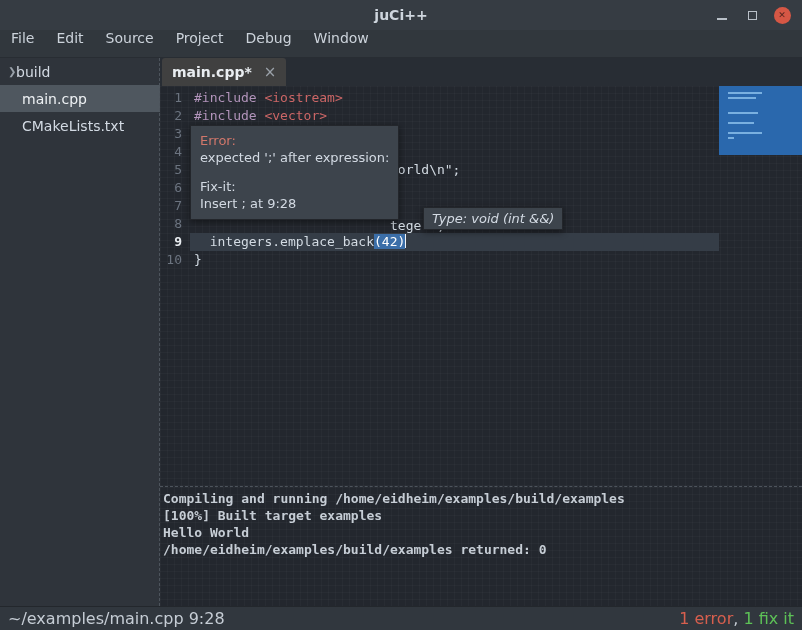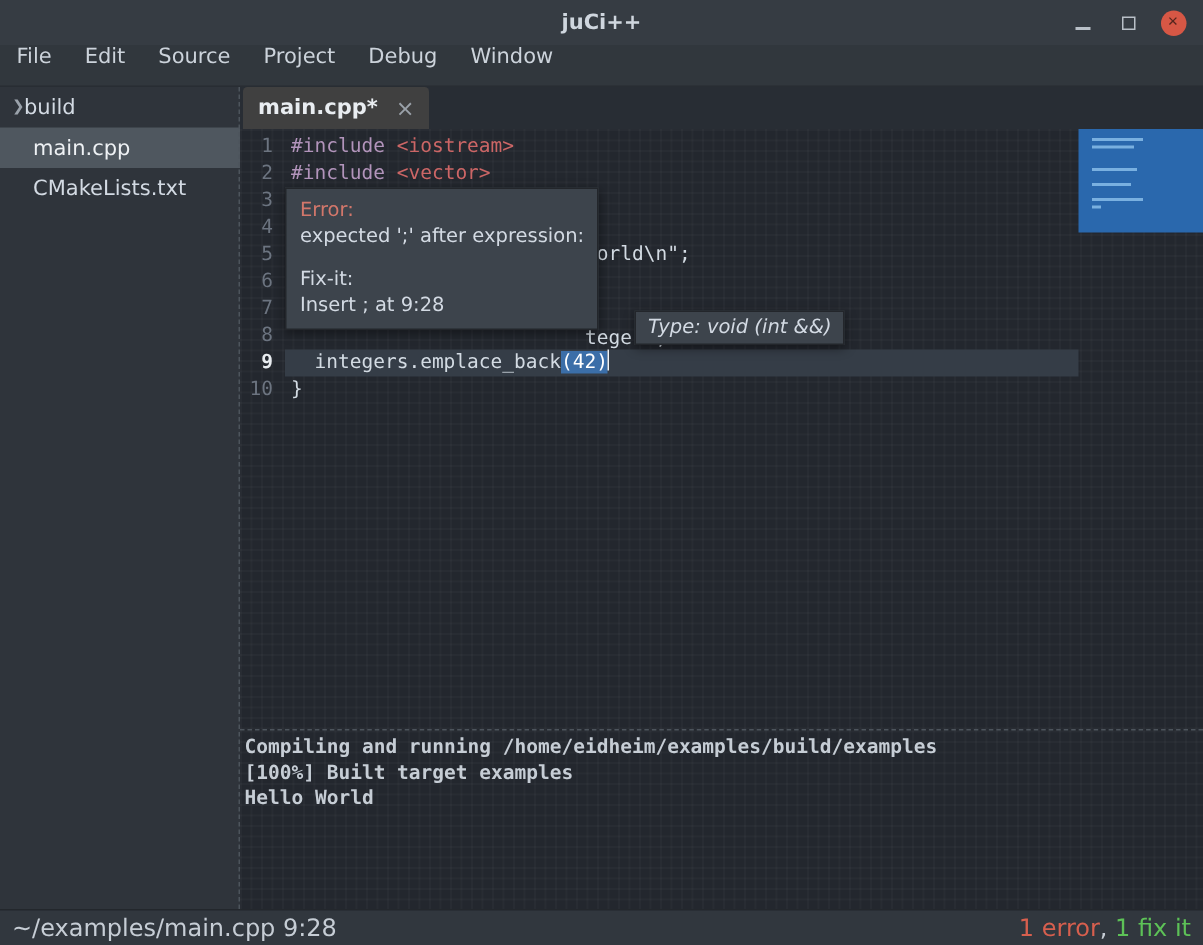--- a/index.html
+++ b/index.html
@@ -208,20 +208,21 @@
   </div>
   <div class="tooltip tt-type">Type: void (int &amp;&amp;)</div>
 </div>
 
 <div class="hsep"></div>
 
 <div class="terminal" id="terminal">
     <div class="tline">Compiling and running /home/eidheim/examples/build/examples</div>
     <div class="tline">[100%] Built target examples</div>
     <div class="tline">Hello World</div>
+    <div class="tline">/home/eidheim/examples/build/examples returned: 0</div>
   </div>
 
 <div class="statusbar">
   <div>~/examples/main.cpp 9:28</div>
   <div>
     <span class="sb-err">1 error</span><span>, </span><span class="sb-fix">1 fix it</span>
   </div>
 </div>
 
 </body></html>

